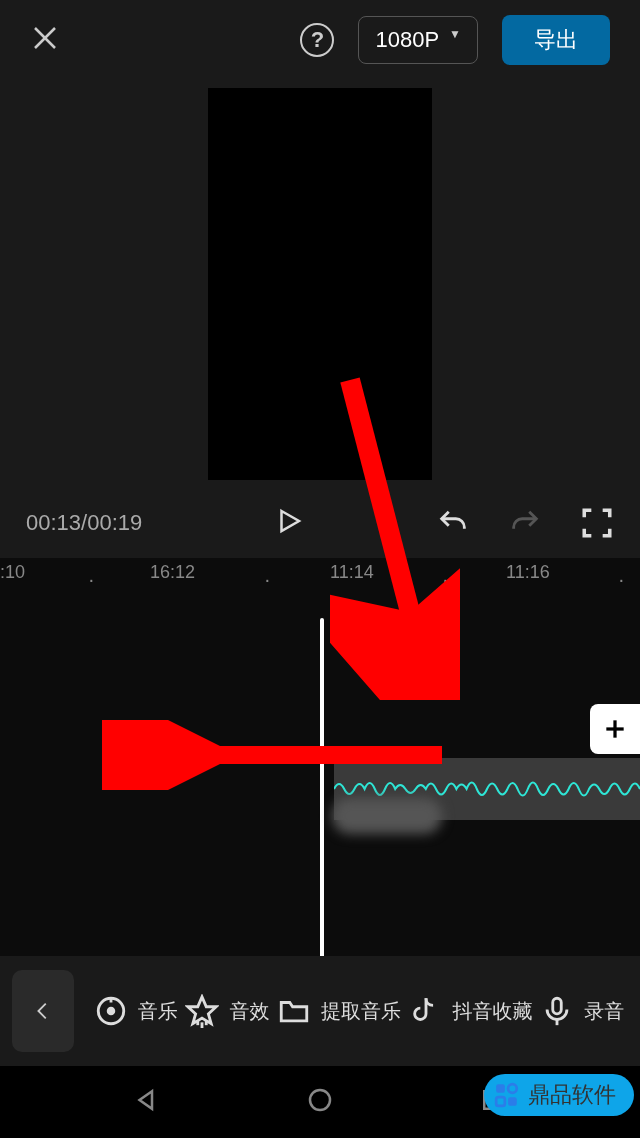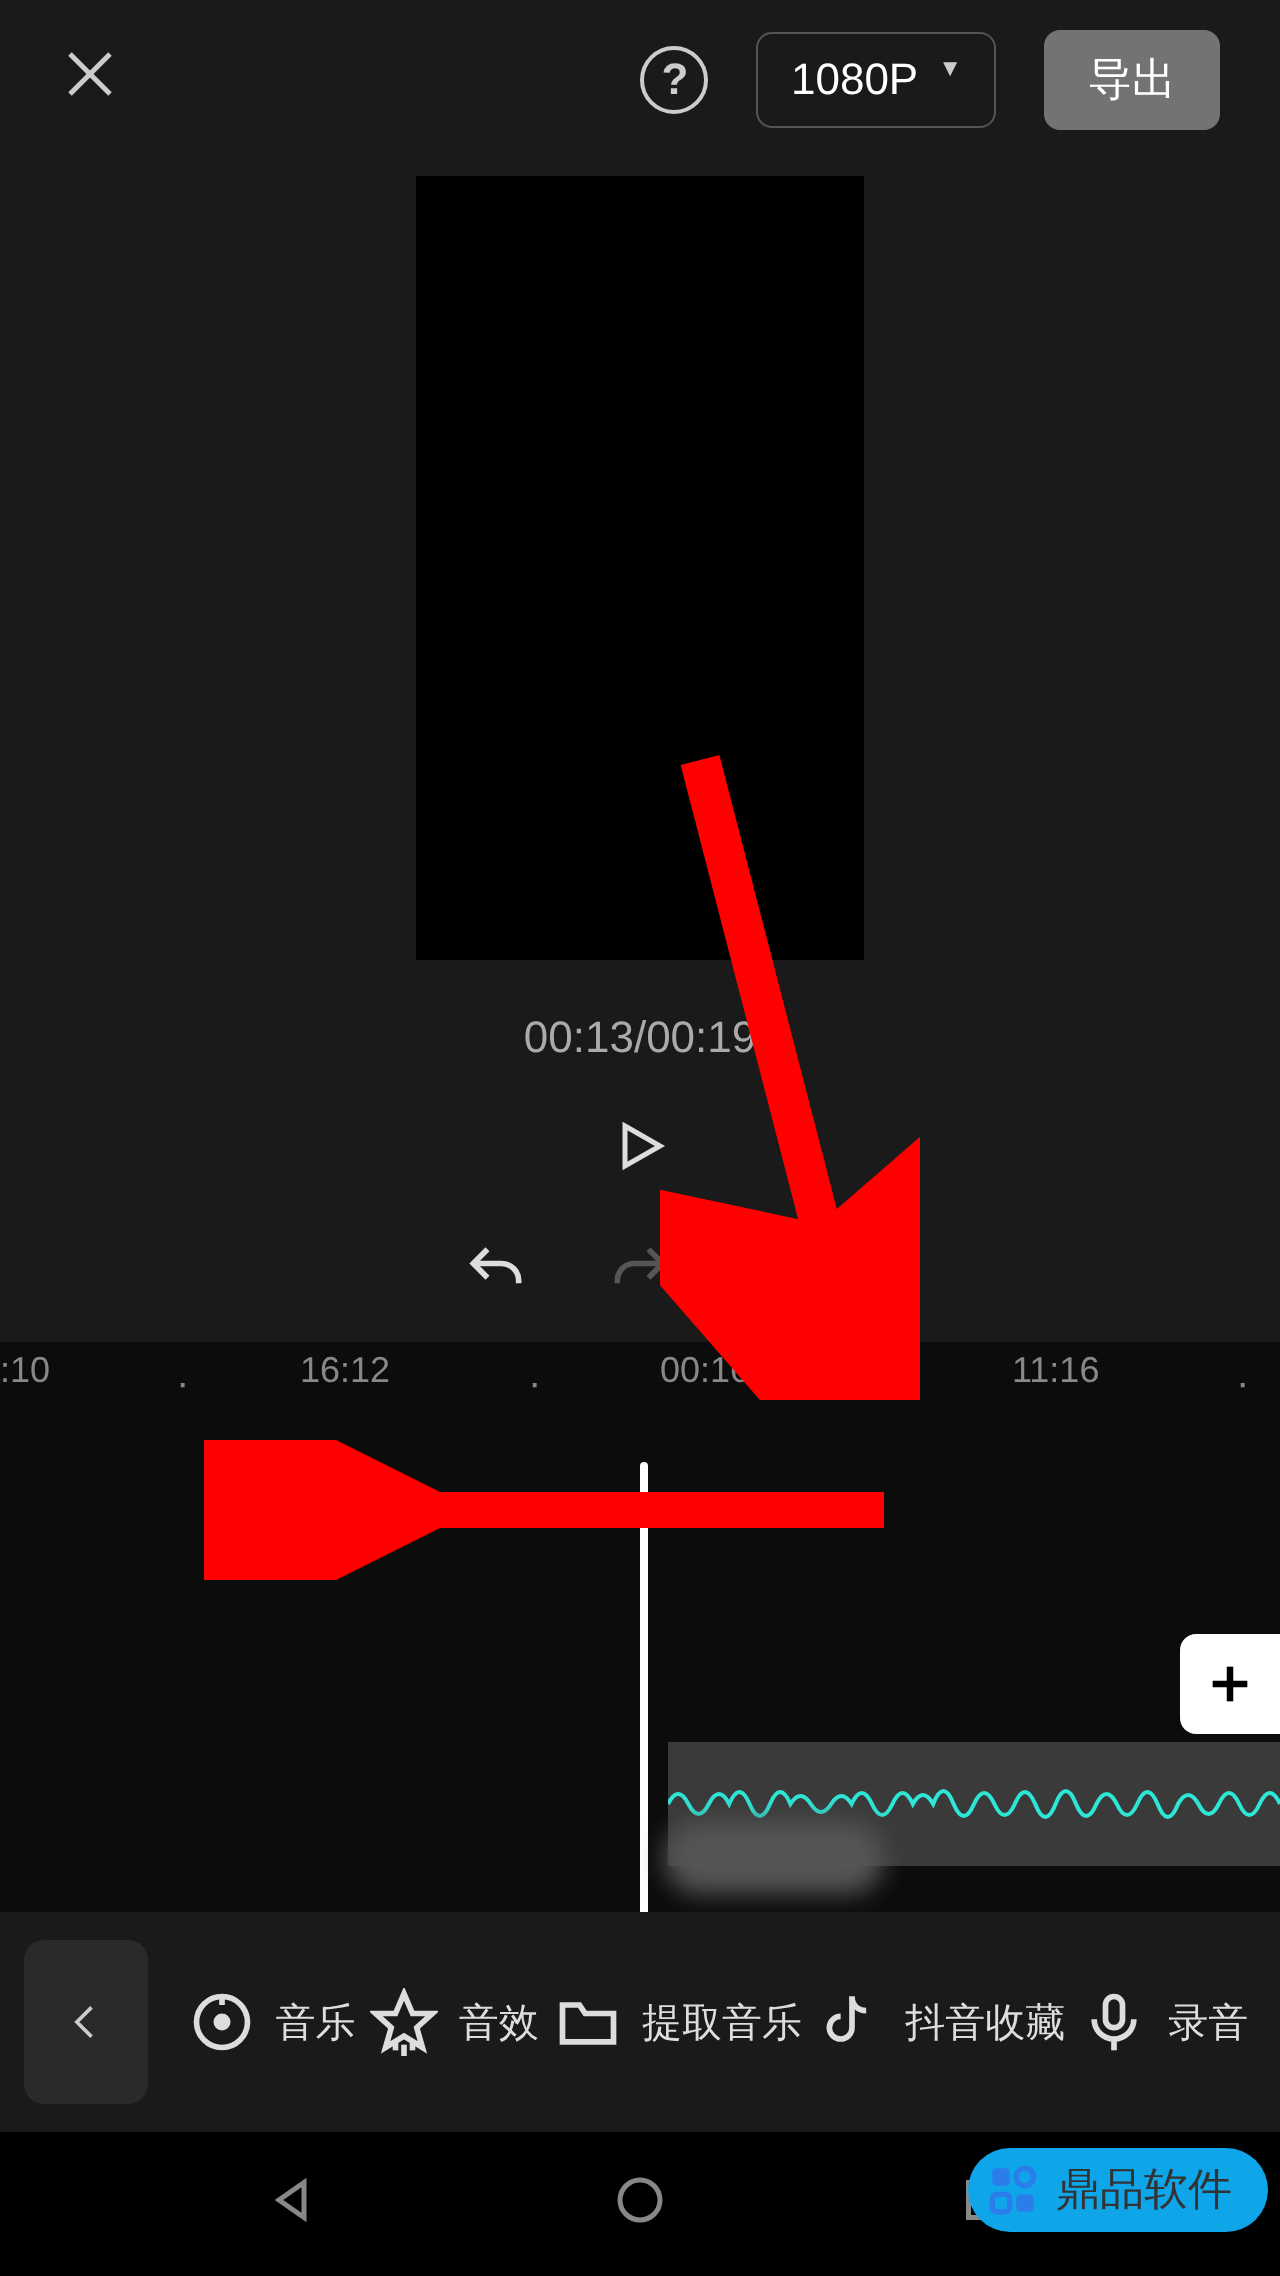--- a/index.html
+++ b/index.html
@@ -50,44 +50,43 @@
     align-items: flex-start;
     gap: 10px;
     font-size: 22px;
     font-weight: 500;
   }
   .res-pill .tri {
     font-size: 12px;
     color: #ccc;
   }
   .export-btn {
-    background: #737373;
+    background: #0369a1;
     color: #fff;
     font-size: 22px;
     font-weight: 500;
-    padding: 10px 22px;
+    padding: 10px 32px;
     border-radius: 8px;
   }
   .preview-area {
     display: flex;
     justify-content: center;
     padding: 8px 0;
   }
   .video-canvas {
     width: 224px;
     height: 392px;
     background: #000;
   }
   .playback-bar {
     display: flex;
     align-items: center;
     padding: 18px 26px;
     gap: 26px;
     position: relative;
-    flex-direction: column;
   }
   .time-text {
     font-size: 22px;
     color: #aaa;
   }
   .pb-center { flex: 1; display: flex; justify-content: center; }
   .play-tri svg { width: 30px; height: 30px; }
   .pb-right {
     display: flex;
     align-items: center;
@@ -300,21 +299,21 @@
     </div>
   </div>
 </div>
 
 <div class="timeline">
   <div class="ruler">
     <span class="tick" style="left:-10px">0:10</span>
     <span class="dot" style="left:88px">·</span>
     <span class="tick" style="left:150px">16:12</span>
     <span class="dot" style="left:264px">·</span>
-    <span class="tick" style="left:330px">00:16</span>
+    <span class="tick" style="left:330px">11:14</span>
     <span class="dot" style="left:442px">·</span>
     <span class="tick" style="left:506px">11:16</span>
     <span class="dot" style="left:618px">·</span>
   </div>
   <div class="playhead"></div>
 
   <div class="add-btn">
     <svg viewBox="0 0 24 24" fill="none" stroke="#000" stroke-width="3">
         <line x1="12" y1="4" x2="12" y2="20"></line>
         <line x1="4" y1="12" x2="20" y2="12"></line>

